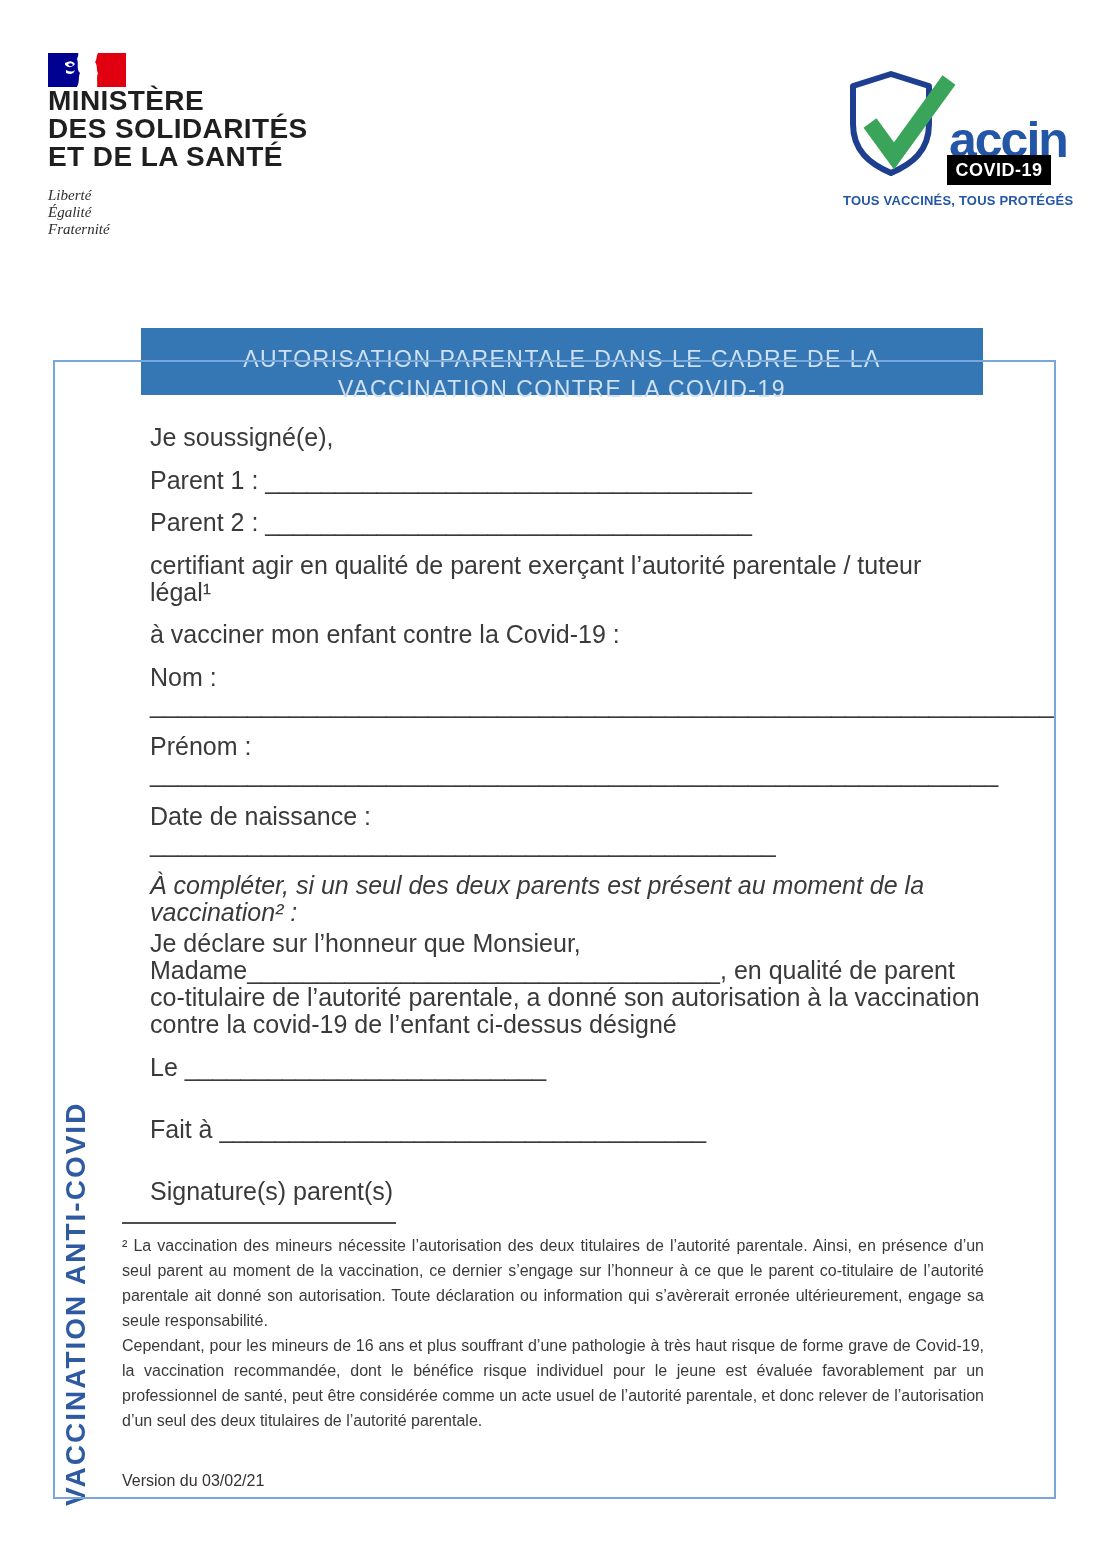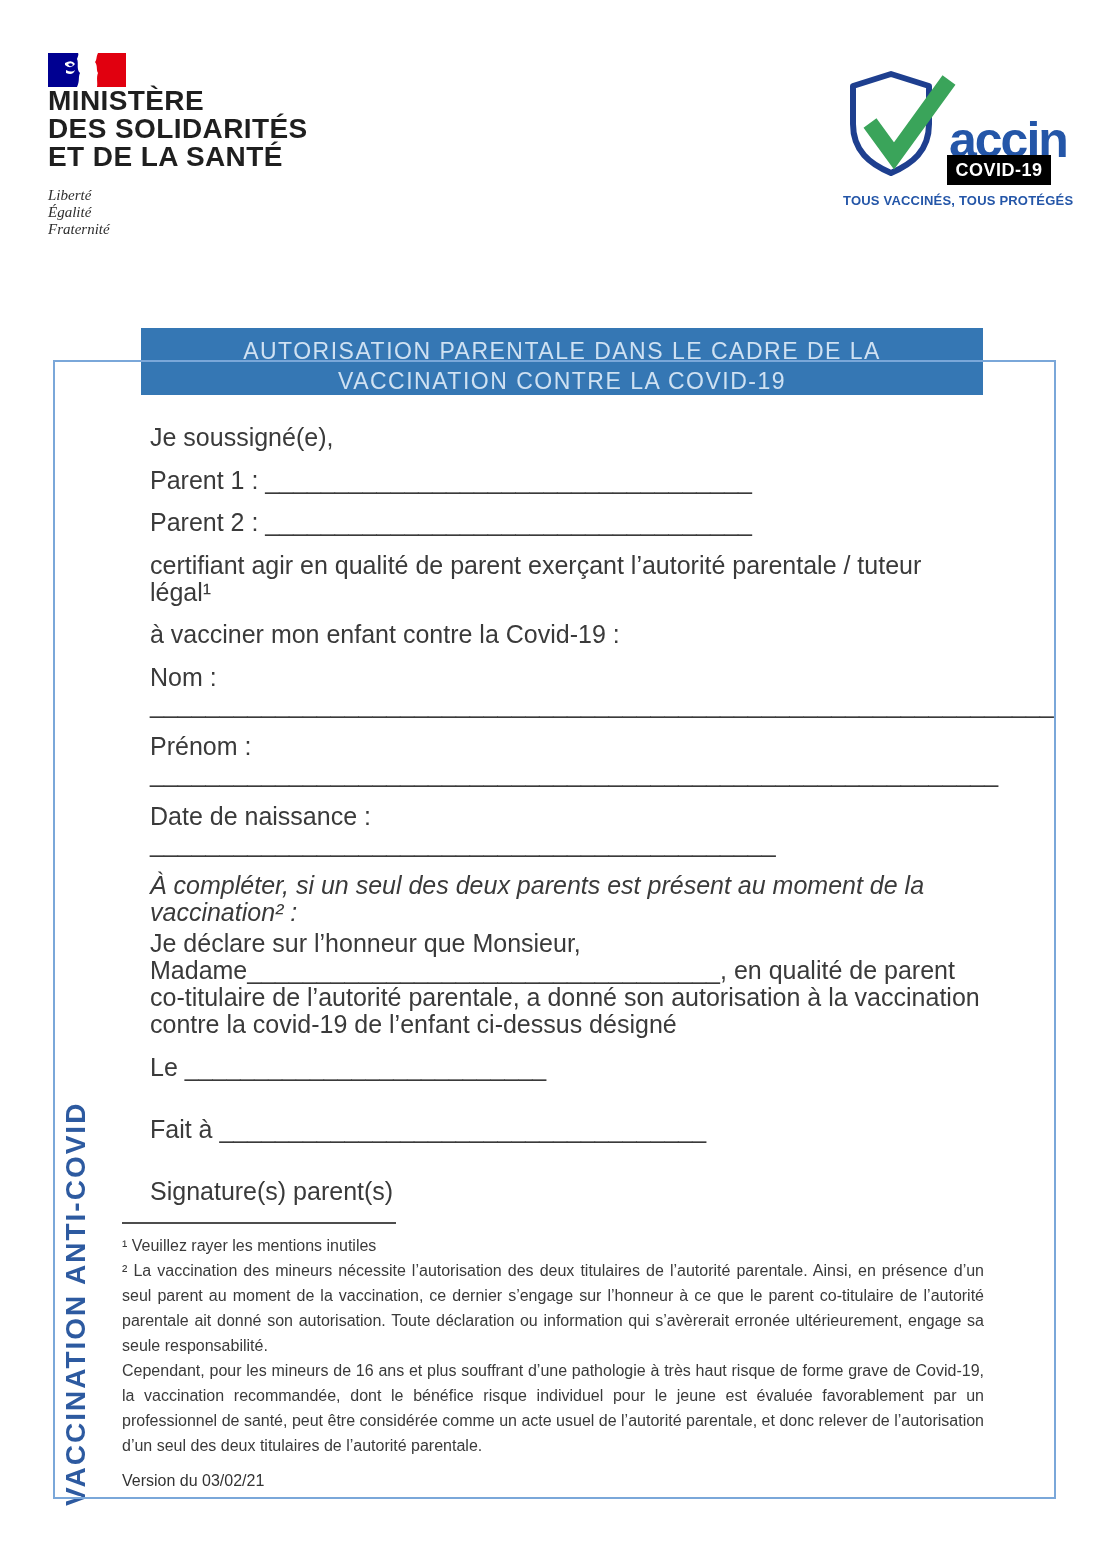--- a/index.html
+++ b/index.html
@@ -19,21 +19,21 @@
   .vaccin { position:absolute; left:843px; top:66px; width:218px; height:150px; }
   .shield-svg { position:absolute; left:0; top:0; width:218px; height:122px; }
   .accin { position:absolute; left:106px; top:28px; font-size:50px; line-height:1; font-weight:bold; color:#2456a8; letter-spacing:-2px;margin-top:21px; }
   .covid-badge { position:absolute; left:104px; top:89px; width:104px; height:30px; background:#000000; color:#ffffff; font-weight:bold; font-size:18px; letter-spacing:0.5px; display:flex; align-items:center; justify-content:center; }
   .tagline { position:absolute; left:0; top:127px; width:218px; font-size:13px; font-weight:bold; color:#2456a8; letter-spacing:0.2px; white-space:nowrap; }
 
   
   .banner {
     position:absolute; left:141px; top:328px; width:842px; height:67px;
     background:#3577b4; color:#cfe1f2; text-align:center;
-    font-size:23px; letter-spacing:1.5px; line-height:30px; padding-top:8px; z-index:1;
+    font-size:23px; letter-spacing:1.5px; line-height:30px; padding-top:16px; z-index:1;
   }
 
   
   .content-box {
     position:absolute; left:53px; top:360px; width:1003px; height:1139px;
     border:2px solid #7aa7d9; z-index:2; pointer-events:none;
   }
 
   
   .side-label {
@@ -112,20 +112,19 @@
     <p class="fl">Date de naissance : _____________________________________________</p>
     <p class="fl italic-note">À compléter, si un seul des deux parents est présent au moment de la vaccination² :</p>
     <p class="fl">Je déclare sur l’honneur que Monsieur, Madame__________________________________, en qualité de parent co-titulaire de l’autorité parentale, a donné son autorisation à la vaccination contre la covid-19 de l’enfant ci-dessus désigné</p>
     <p class="fl">Le __________________________</p>
     <p class="fl mt-lg">Fait à ___________________________________</p>
     <p class="fl mt-lg">Signature(s) parent(s)</p>
   </div>
 
   <div class="footnotes">
     <div class="fn-divider"></div>
-    <p class="fn">¹ Veuillez rayer les mentions inutiles</p>
     <p class="fn fn-just">² La vaccination des mineurs nécessite l’autorisation des deux titulaires de l’autorité parentale. Ainsi, en présence d’un seul parent au moment de la vaccination, ce dernier s’engage sur l’honneur à ce que le parent co-titulaire de l’autorité parentale ait donné son autorisation. Toute déclaration ou information qui s’avèrerait erronée ultérieurement, engage sa seule responsabilité.</p>
     <p class="fn fn-just">Cependant, pour les mineurs de 16 ans et plus souffrant d’une pathologie à très haut risque de forme grave de Covid-19, la vaccination recommandée, dont le bénéfice risque individuel pour le jeune est évaluée favorablement par un professionnel de santé, peut être considérée comme un acte usuel de l’autorité parentale, et donc relever de l’autorisation d’un seul des deux titulaires de l’autorité parentale.</p>
   </div>
 
   <div class="version">Version du 03/02/21</div>
 
 </div>
 
 </body></html>

